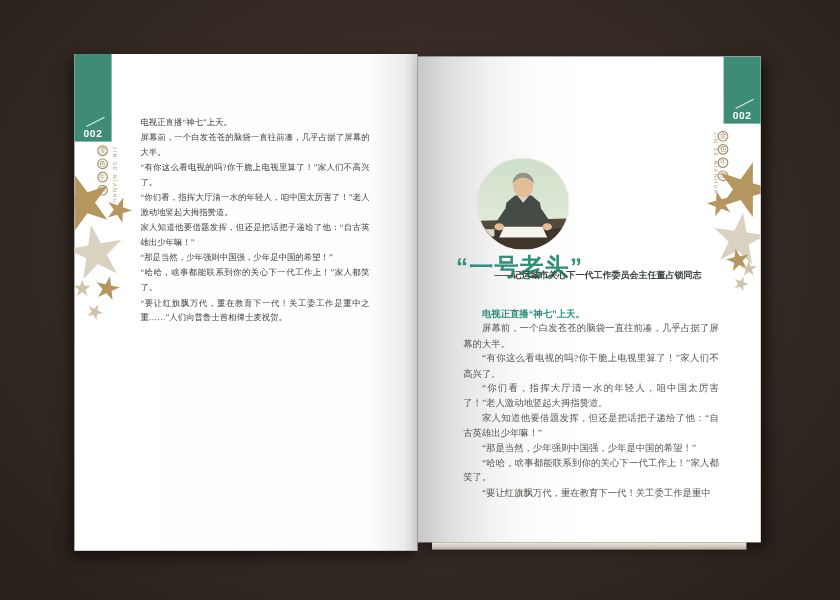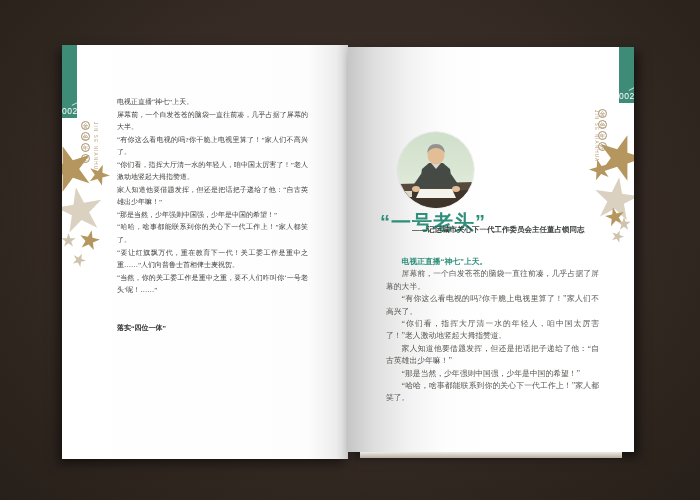--- a/index.html
+++ b/index.html
@@ -18,21 +18,21 @@
   .page.right{
     left:286px;top:2px;width:286px;height:405px;
     background:linear-gradient(to right,#c6c6c6 0%,#dedede 9%,#f3f3f3 22%,#fdfdfd 34%,#ffffff 50%);
     box-shadow:5px 5px 10px rgba(0,0,0,.5);
   }
   .understack{
     position:absolute;left:298px;top:407px;width:262px;height:6px;
     background:linear-gradient(to bottom,#efece5,#b6aea1);
   }
   
-  .strip{position:absolute;top:0;width:15px;background:#3e8c78;}
+  .strip{position:absolute;top:0;width:31px;background:#3e8c78;font-weight:bold;}
   .page.left .strip{left:0;height:73px;}
   .page.right .strip{right:0;height:56px;}
   .strip .slash{position:absolute;left:9px;bottom:16px;width:17px;height:1px;
     background:rgba(255,255,255,.8);transform:rotate(-27deg);}
   .strip .pagenum{position:absolute;bottom:2px;left:0;width:100%;text-align:center;
     color:#ffffff;font-size:8.5px;letter-spacing:.5px;font-family:"Liberation Sans",sans-serif;}
   
   .badge{position:absolute;width:13px;}
   .page.left .badge{left:19px;top:76px;}
   .page.right .badge{right:23px;top:62px;}
@@ -139,22 +139,20 @@
 
     <div class="left-text">
       <p>电视正直播“神七”上天。</p>
       <p>屏幕前，一个白发苍苍的脑袋一直往前凑，几乎占据了屏幕的大半。</p>
       <p>“有你这么看电视的吗?你干脆上电视里算了！”家人们不高兴了。</p>
       <p>“你们看，指挥大厅清一水的年轻人，咱中国太厉害了！”老人激动地竖起大拇指赞道。</p>
       <p>家人知道他要借题发挥，但还是把话把子递给了他：“自古英雄出少年嘛！”</p>
       <p>“那是当然，少年强则中国强，少年是中国的希望！”</p>
       <p>“哈哈，啥事都能联系到你的关心下一代工作上！”家人都笑了。</p>
       <p>“要让红旗飘万代，重在教育下一代！关工委工作是重中之重……”人们向普鲁士首相俾士麦祝贺。</p>
-      <p>“当然，你的关工委工作是重中之重，要不人们咋叫你‘一号老头’呢！……”</p>
-      <p class="section-heading">落实“四位一体”</p>
     </div>
   </div>
 
   <div class="page right">
     <div class="strip">
       <div class="slash"></div>
       <div class="pagenum">002</div>
     </div>
 
     <div class="badge">
@@ -224,17 +222,18 @@
     <div class="article-subtitle">——记运城市关心下一代工作委员会主任董占锁同志</div>
 
     <div class="right-text">
       <p class="lead">电视正直播“神七”上天。</p>
       <p>屏幕前，一个白发苍苍的脑袋一直往前凑，几乎占据了屏幕的大半。</p>
       <p>“有你这么看电视的吗?你干脆上电视里算了！”家人们不高兴了。</p>
       <p>“你们看，指挥大厅清一水的年轻人，咱中国太厉害了！”老人激动地竖起大拇指赞道。</p>
       <p>家人知道他要借题发挥，但还是把话把子递给了他：“自古英雄出少年嘛！”</p>
       <p>“那是当然，少年强则中国强，少年是中国的希望！”</p>
       <p>“哈哈，啥事都能联系到你的关心下一代工作上！”家人都笑了。</p>
+      <p>“要让红旗飘万代，重在教育下一代！关工委工作是重中</p>
     </div>
   </div>
 
   <div class="understack"></div>
 </div>
 
 </body></html>

